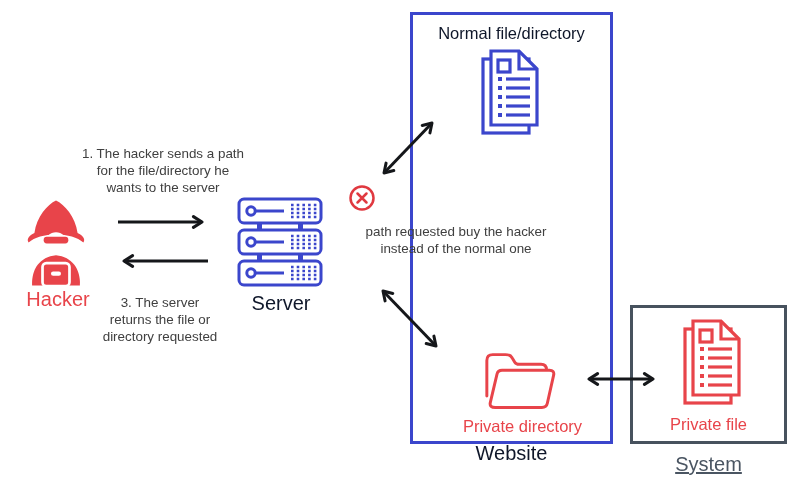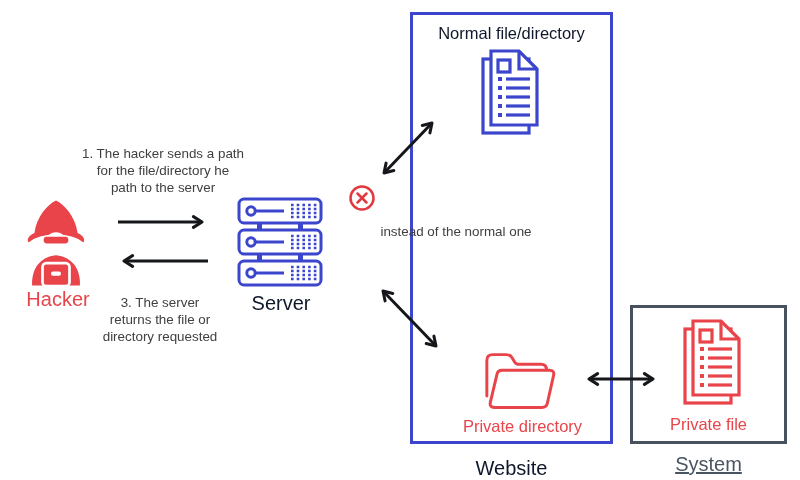--- a/index.html
+++ b/index.html
@@ -16,21 +16,21 @@
   .step1{left:57px;top:145px;width:212px;}
   .step2{left:339px;top:223px;width:234px;}
   .step3{left:72px;top:294px;width:176px;}
   .entity-label{position:absolute;text-align:center;font-size:20px;line-height:22px;}
   .small-label{position:absolute;text-align:center;font-size:16.5px;line-height:18px;}
   .red{color:#e8444a;}
   .blue{color:#0f172a;}
   .gray{color:#4a5562;}
   .hacker-label{left:8px;top:288px;width:100px;}
   .server-label{left:230px;top:292px;width:102px;}
-  .website-label{left:410px;top:457px;width:203px;}
+  .website-label{left:410px;top:442px;width:203px;}
   .system-label{left:630px;top:453px;width:157px;text-decoration:underline;}
   .normal-file-label{left:410px;top:24px;width:203px;}
   .private-directory-label{left:421px;top:417px;width:203px;}
   .private-file-label{left:630px;top:415px;width:157px;}
   .arrows{position:absolute;left:0;top:0;width:800px;height:480px;pointer-events:none;}
   svg{display:block;}
 </style>
 </head>
 <body>
 
@@ -157,23 +157,24 @@
       <path d="M208 261 H124" marker-end="url(#arr)"></path>
       <path d="M384 173 L432 123" marker-start="url(#arr)" marker-end="url(#arr)"></path>
       <path d="M383 291 L436 346" marker-start="url(#arr)" marker-end="url(#arr)"></path>
       <path d="M589 379 L653 379" marker-start="url(#arr)" marker-end="url(#arr)"></path>
     </g>
   </svg>
 
   <div class="caption step1">
     <div>1. The hacker sends a path</div>
     <div>for the file/directory he</div>
-    <div>path to the server</div>
+    <div>wants to the server</div>
   </div>
   <div class="caption step2">
+    <div>path requested buy the hacker</div>
     <div>instead of the normal one</div>
   </div>
   <div class="caption step3">
     <div>3. The server</div>
     <div>returns the file or</div>
     <div>directory requested</div>
   </div>
 
   <div class="entity-label red hacker-label">Hacker</div>
   <div class="entity-label blue server-label">Server</div>

